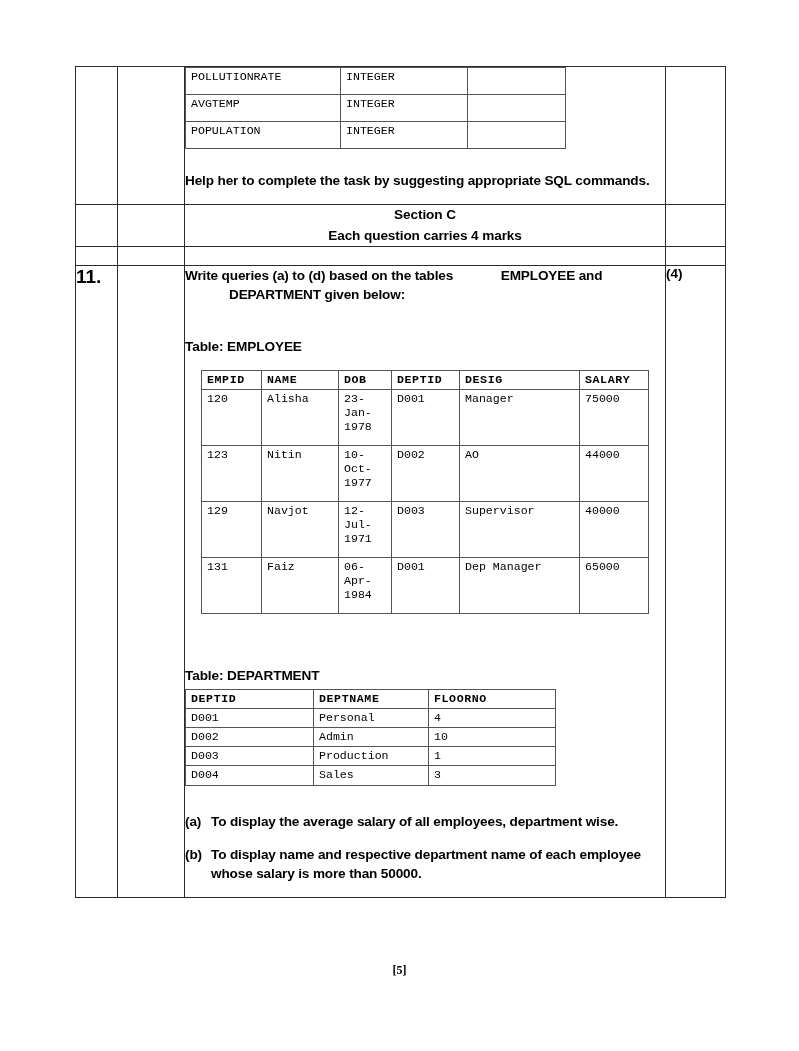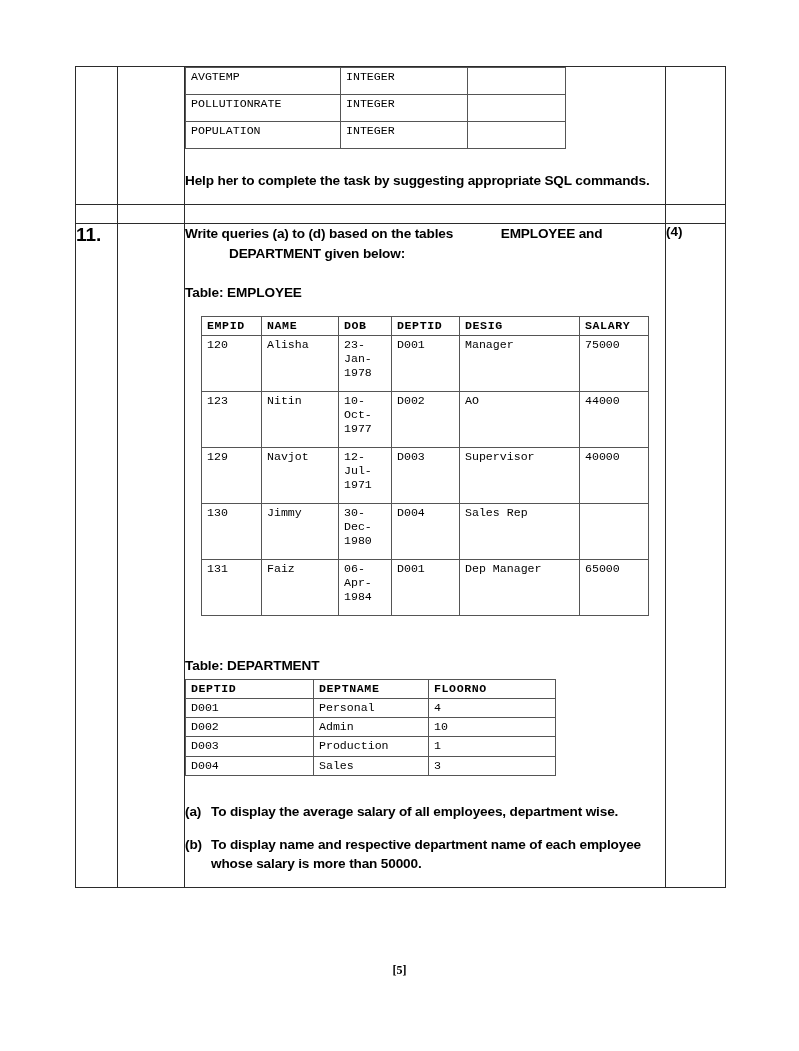--- a/index.html
+++ b/index.html
@@ -67,21 +67,21 @@
     letter-spacing: -0.15px;
   }
   .para b, .bold {
     font-weight: 800;
     padding-left: 44px;
   }
   .tbl-caption {
     font-size: 13.6px;
     font-weight: 800;
     letter-spacing: -0.1px;
-    margin: 0 0 6px 0;
+    margin: 12px 0 6px 0;
   }
   .spacer-14 { height: 14px; }
   .spacer-22 { height: 22px; }
   .spacer-26 { height: 26px; }
 
   
   .section-banner {
     text-align: center;
     font-size: 13.6px;
     font-weight: 800;
@@ -200,46 +200,55 @@
         <td class="body-cell">
 
           <table class="data-table schema-table">
             <colgroup>
               <col class="c1">
                 <col class="c2">
                 <col class="c3">
             </colgroup>
             <tbody>
               <tr>
+                <td>POLLUTIONRATE</td>
+                <td>INTEGER</td>
+                <td></td>
+              </tr>
+              <tr>
                 <td>AVGTEMP</td>
                 <td>INTEGER</td>
                 <td></td>
               </tr>
               <tr>
-                <td>POLLUTIONRATE</td>
-                <td>INTEGER</td>
-                <td></td>
-              </tr>
-              <tr>
                 <td>POPULATION</td>
                 <td>INTEGER</td>
                 <td></td>
               </tr>
             </tbody>
           </table>
 
           <div class="spacer-22"></div>
 
           <div class="para">Help her to complete the task by suggesting appropriate SQL commands.</div>
 
           <div class="spacer-14"></div>
         </td>
         <td></td>
       </tr>
 
+      <tr>
+        <td></td>
+        <td></td>
+        <td class="section-banner">
+          <div>Section C</div>
+          <div>Each question carries 4 marks</div>
+        </td>
+        <td></td>
+      </tr>
 
       <tr>
         <td class="empty-row-cell"></td>
         <td class="empty-row-cell"></td>
         <td class="empty-row-cell"></td>
         <td class="empty-row-cell"></td>
       </tr>
 
       <tr>
         <td class="qno-cell">11.</td>
@@ -296,30 +305,20 @@
                 <td>129</td>
                 <td>Navjot</td>
                 <td class="dob-cell">12-
 Jul-
 1971</td>
                 <td>D003</td>
                 <td>Supervisor</td>
                 <td>40000</td>
               </tr>
               <tr>
-                <td>130</td>
-                <td>Jimmy</td>
-                <td class="dob-cell">30-
-Dec-
-1980</td>
-                <td>D004</td>
-                <td>Sales Rep</td>
-                <td></td>
-              </tr>
-              <tr>
                 <td>131</td>
                 <td>Faiz</td>
                 <td class="dob-cell">06-
 Apr-
 1984</td>
                 <td>D001</td>
                 <td>Dep Manager</td>
                 <td>65000</td>
               </tr>
             </tbody>

